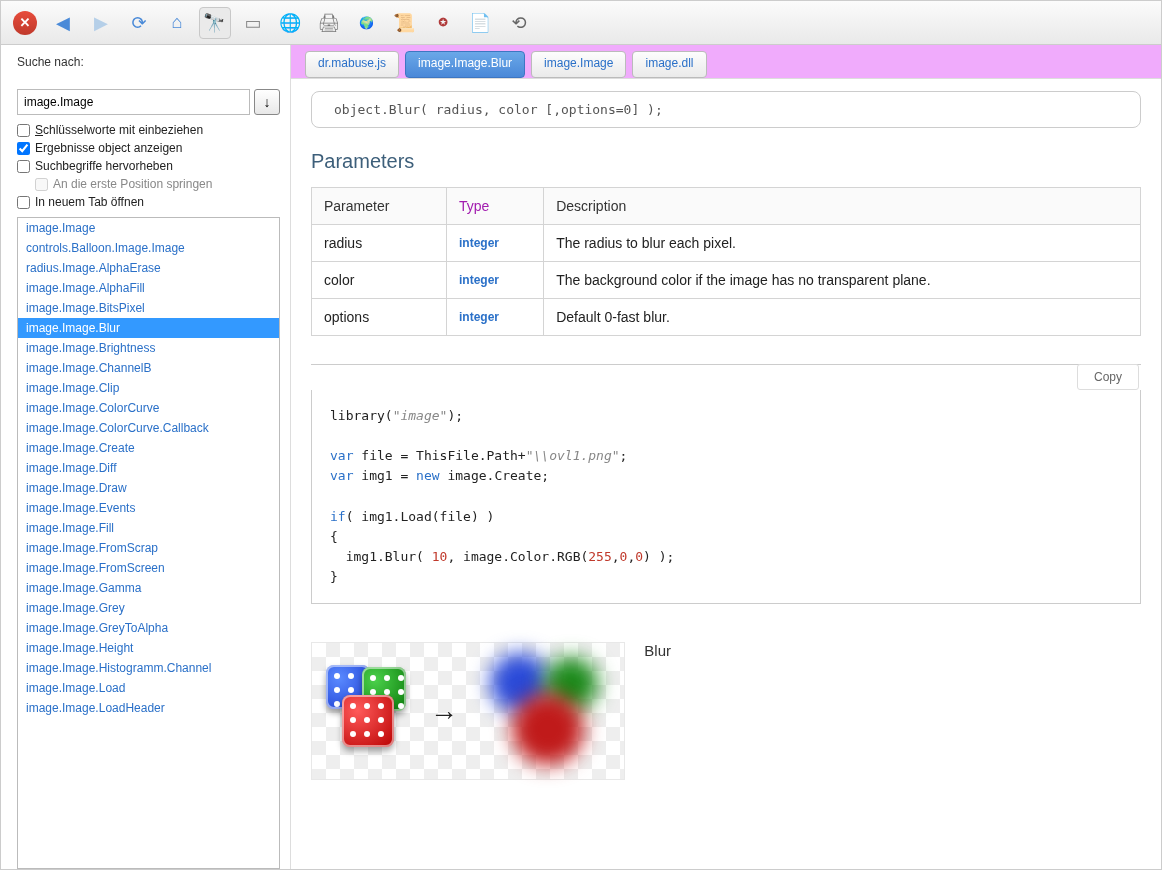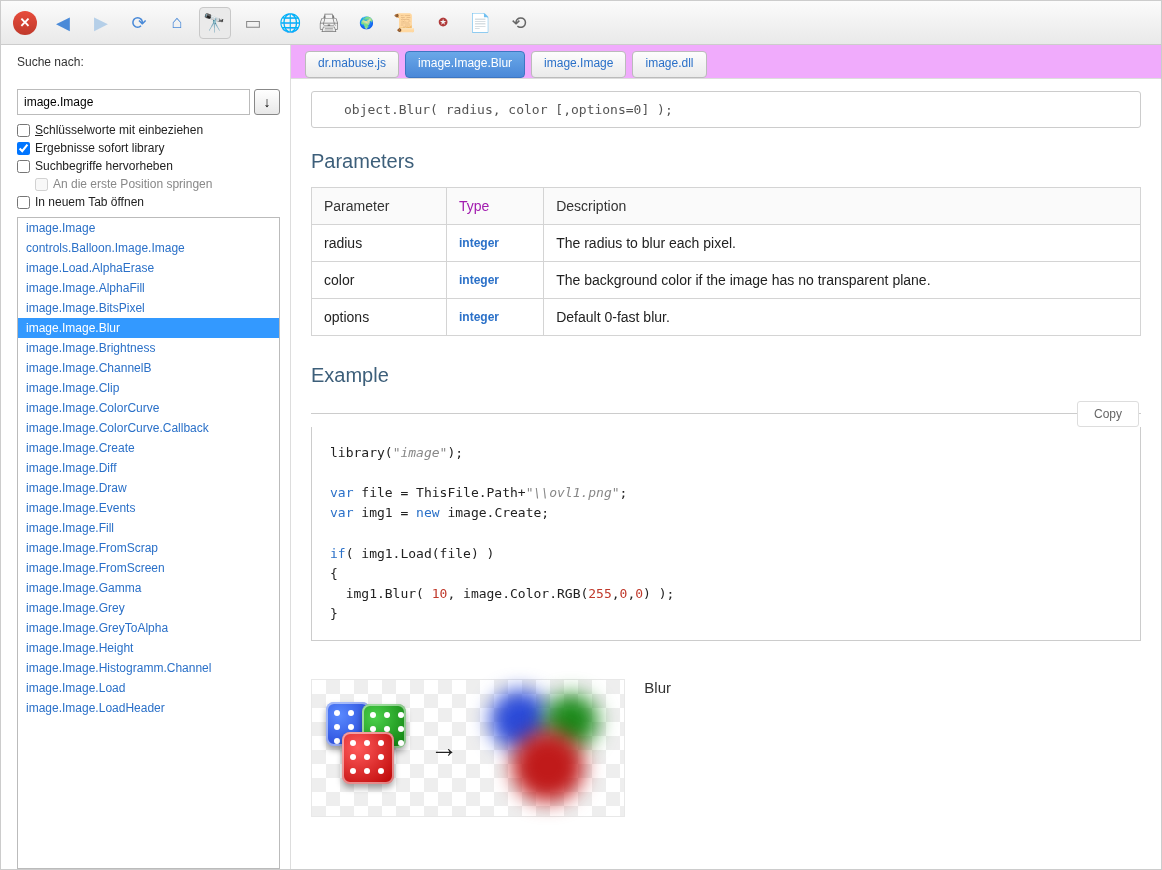--- a/index.html
+++ b/index.html
@@ -19,21 +19,21 @@
 .chk input { margin: 0; }
 .chk .u { text-decoration: underline; }
 .list { flex: 1; border: 1px solid #bbb; margin-top: 6px; overflow-y: scroll; background: #fff; }
 .li { padding: 3px 8px; color: #2a70c8; font-size: 12px; cursor: pointer; white-space: nowrap; }
 .li.sel { background: #3399ff; color: #fff; }
 .content { flex: 1; display: flex; flex-direction: column; overflow: hidden; }
 .tabs { height: 34px; padding: 6px 14px 0 14px; display: flex; gap: 6px; border-bottom: 1px solid #ddd; background: #f0abfc; }
 .tab { padding: 4px 12px; border: 1px solid #bbb; border-radius: 4px; background: linear-gradient(#fdfdfd,#eaeaea); color: #2a70c8; font-size: 12px; cursor: pointer; }
 .tab.active { background: linear-gradient(#6aa8e8,#4a88d8); color: #fff; border-color: #3d76c2; }
 .doc { flex: 1; overflow-y: scroll; padding: 0 20px 20px 20px; }
-.codebox { border: 1px solid #ccc; border-radius: 3px; padding: 10px 32px; font-family: Consolas, monospace; font-size: 13px; color: #555; margin: 12px 0 22px 0; background: #fff; }
+.codebox { border: 1px solid #ccc; border-radius: 8px; padding: 10px 22px; font-family: Consolas, monospace; font-size: 13px; color: #555; margin: 12px 0 22px 0; background: #fff; }
 h3.sec { font-size: 20px; font-weight: 400; color: #3d5f7a; margin: 6px 0 14px 0; font-family: "Segoe UI Light","Segoe UI",sans-serif; }
 table.ptbl { width: 100%; border-collapse: collapse; margin-bottom: 28px; }
 table.ptbl th, table.ptbl td { border: 1px solid #d4d4d4; padding: 10px 12px; text-align: left; font-size: 14px; }
 table.ptbl th { background: #fafafa; font-weight: 500; color: #333; }
 table.ptbl td.tcol { color: #2a70c8; font-weight: 600; font-size: 12px; }
 .copybtn { float: right; border: 1px solid #ddd; border-radius: 3px; padding: 5px 16px; font-size: 12px; color: #666; background: #fff; cursor: pointer; margin-right: 2px; }
 .example-code { clear: both; border: 1px solid #ccc; border-top: none; padding: 16px 18px; font-family: Consolas, monospace; font-size: 13px; line-height: 1.55; white-space: pre; background: #fff; }
 .example-wrap { border-top: 1px solid #ccc; margin-top: 26px; }
 .checker { display:inline-block; vertical-align: top; margin-top: 30px; padding: 8px; background-image: repeating-conic-gradient(#eee 0 25%, #fff 0 50%); background-size: 28px 28px; border: 1px solid #e8e8e8; }
 .figwrap { display: flex; align-items: center; gap: 18px; }
@@ -85,39 +85,39 @@
       <div class="srow">
         <input type="text" value="image.Image" style="">
         <button>↓</button>
       </div>
       <label class="chk">
           <input type="checkbox" style="">
           <span><span class="u">S</span><span>chlüsselworte mit einbeziehen</span></span>
         </label>
       <label class="chk">
           <input type="checkbox" checked="" style="">
-          <span>Ergebnisse sofort library</span>
+          <span>Ergebnisse object anzeigen</span>
         </label>
       <label class="chk">
           <input type="checkbox" style="">
           <span>Suchbegriffe hervorheben</span>
         </label>
       <label class="chk indent">
           <input type="checkbox" disabled="" style="">
           <span>An die erste Position springen</span>
         </label>
       <label class="chk">
           <input type="checkbox" style="">
           <span>In neuem Tab öffnen</span>
         </label>
 
       <div class="list" id="results">
           <div class="li">image.Image</div>
           <div class="li">controls.Balloon.Image.Image</div>
-          <div class="li">image.Load.AlphaErase</div>
+          <div class="li">radius.Image.AlphaErase</div>
           <div class="li">image.Image.AlphaFill</div>
           <div class="li">image.Image.BitsPixel</div>
           <div class="li sel">image.Image.Blur</div>
           <div class="li">image.Image.Brightness</div>
           <div class="li">image.Image.ChannelB</div>
           <div class="li">image.Image.Clip</div>
           <div class="li">image.Image.ColorCurve</div>
           <div class="li">image.Image.ColorCurve.Callback</div>
           <div class="li">image.Image.Create</div>
           <div class="li">image.Image.Diff</div>
@@ -168,21 +168,20 @@
                 <td>The background color if the image has no transparent plane.</td>
               </tr>
               <tr>
                 <td>options</td>
                 <td class="tcol">integer</td>
                 <td>Default 0-fast blur.</td>
               </tr>
             </tbody>
         </table>
 
-        <h3 class="sec">Example</h3>
 
         <button class="copybtn">Copy</button>
         <div class="example-wrap">
           <div class="example-code"><span>library(</span><span class="kw-grey">"image"</span><span>);</span>
 
 <span class="kw-blue">var</span><span> file = ThisFile.Path+</span><span class="kw-grey">"\\ovl1.png"</span><span>;</span>
 <span class="kw-blue">var</span><span> img1 = </span><span class="kw-blue">new</span><span> image.Create;</span>
 
 <span class="kw-blue">if</span><span>( img1.Load(file) )</span>
 <span>{</span>

